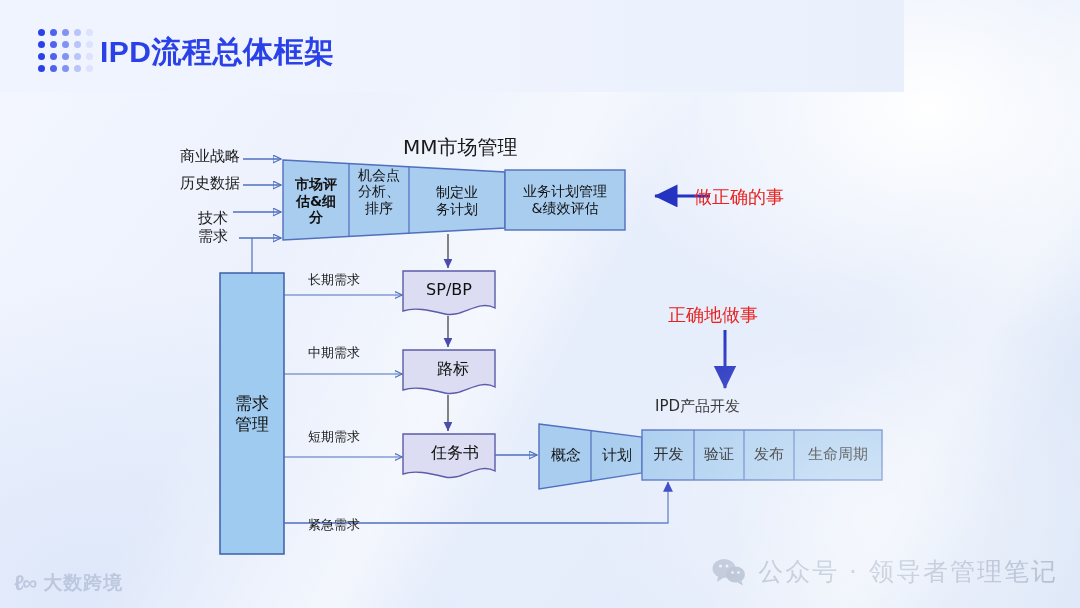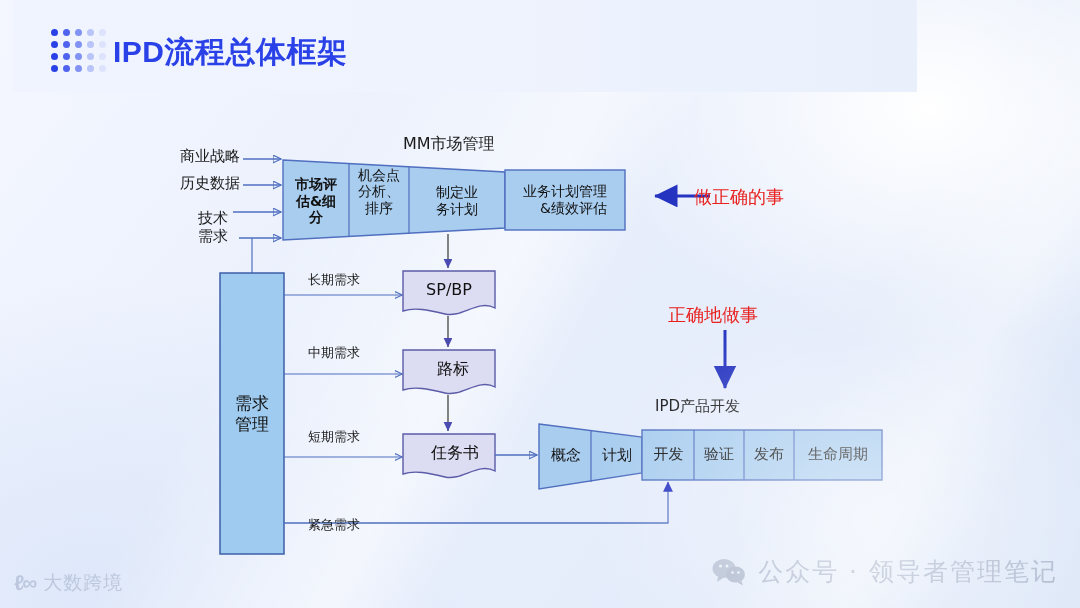--- a/index.html
+++ b/index.html
@@ -32,21 +32,21 @@
   }
   #slide::after{
     content:""; position:absolute; right:-10%; bottom:-30%;
     width:60%; height:90%;
     background:radial-gradient(ellipse at 50% 50%, rgba(255,255,255,.5) 0%, rgba(255,255,255,0) 60%);
     pointer-events:none;
   }
 
   
   #header{
-    position:absolute; left:13px; top:0; width:904px; height:92px;
+    position:absolute; left:0; top:0; width:904px; height:92px;
     background:linear-gradient(90deg,#f0f4ff 0%,#eef3fe 55%,#e9f0fc 100%);
   }
   #dotgrid{
     position:absolute; left:38px; top:29px;
     display:grid; grid-template-columns:repeat(5,9px); grid-template-rows:repeat(4,9px);
     gap:3px;
   }
   #dotgrid i{ display:block; width:7px; height:7px; border-radius:50%; }
   #title{
     position:absolute; left:100px; top:32px;
@@ -69,21 +69,21 @@
     font-family:"DejaVu Sans","Liberation Sans",sans-serif;
     pointer-events:none;
   }
 
   
   #brand{
     position:absolute; left:14px; bottom:12px;
     display:flex; align-items:center; gap:8px; opacity:.5;
   }
   #brandmark{ font-size:21px; color:#9aa8c4; font-weight:bold; letter-spacing:-2px; }
-  #brandtext{ font-size:19px; color:#9aa8c4; font-weight:normal; letter-spacing:1px;
+  #brandtext{ font-size:19px; color:#9aa8c4; font-weight:bold; letter-spacing:1px;
               font-family:"DejaVu Sans","Liberation Sans",sans-serif; }
 
   #wechat{
     position:absolute; right:22px; bottom:20px;
     display:flex; align-items:center; gap:12px; opacity:.62;
   }
   #wechat .wtext{
     font-size:25px; color:#8f9cb5; letter-spacing:2px;
     font-family:"DejaVu Sans","Liberation Sans",sans-serif;
   }
@@ -172,36 +172,36 @@
 
     <rect x="642" y="430" width="240" height="50" fill="#a9cdef" stroke="#4f6fbf" stroke-width="1.4"></rect>
     <line x1="694" y1="430" x2="694" y2="480" stroke="#4f6fbf" stroke-width="1.2"></line>
     <line x1="744" y1="430" x2="744" y2="480" stroke="#4f6fbf" stroke-width="1.2"></line>
     <line x1="794" y1="430" x2="794" y2="480" stroke="#4f6fbf" stroke-width="1.2"></line>
 
     <line x1="710" y1="196" x2="655" y2="196" stroke="#2433c0" stroke-width="3" marker-end="url(#ahbig)"></line>
     <line x1="725" y1="330" x2="725" y2="388" stroke="#2433c0" stroke-width="3" marker-end="url(#ahbig)"></line>
   </svg>
 
-  <div class="lbl" style="left:403px; top:134px; font-size:16px;">MM市场管理</div>
+  <div class="lbl" style="left:403px; top:134px; font-size:20px;">MM市场管理</div>
 
   <div class="lbl" style="left:180px; top:147px; font-size:15px;">商业战略</div>
   <div class="lbl" style="left:180px; top:174px; font-size:15px;">历史数据</div>
   <div class="lbl" style="left:198px; top:201px; font-size:15px;margin-top:8px;">技术</div>
   <div class="lbl" style="left:198px; top:227px; font-size:15px;">需求</div>
 
   <div class="shape-text" style="left:285px; top:165px; width:62px; height:72px; font-size:14px;font-weight:bold;">市场评
 估&amp;细
 分</div>
   <div class="shape-text" style="left:350px; top:167px; width:58px; height:49px; font-size:14px;">机会点
 分析、
 排序</div>
   <div class="shape-text" style="left:411px; top:172px; width:92px; height:58px; font-size:14px;">制定业
 务计划</div>
-  <div class="shape-text" style="left:506px; top:171px; width:118px; height:58px; font-size:14px;text-align:right;">业务计划管理
+  <div class="shape-text" style="left:506px; top:171px; width:118px; height:58px; font-size:14px;">业务计划管理
 &amp;绩效评估</div>
 
   <div class="shape-text" style="left:221px; top:274px; width:62px; height:279px; font-size:17px;">需求
 管理</div>
 
   <div class="lbl" style="left:308px; top:271px; font-size:13px;">长期需求</div>
   <div class="lbl" style="left:308px; top:344px; font-size:13px;">中期需求</div>
   <div class="lbl" style="left:308px; top:428px; font-size:13px;">短期需求</div>
   <div class="lbl" style="left:308px; top:516px; font-size:13px;">紧急需求</div>
 

